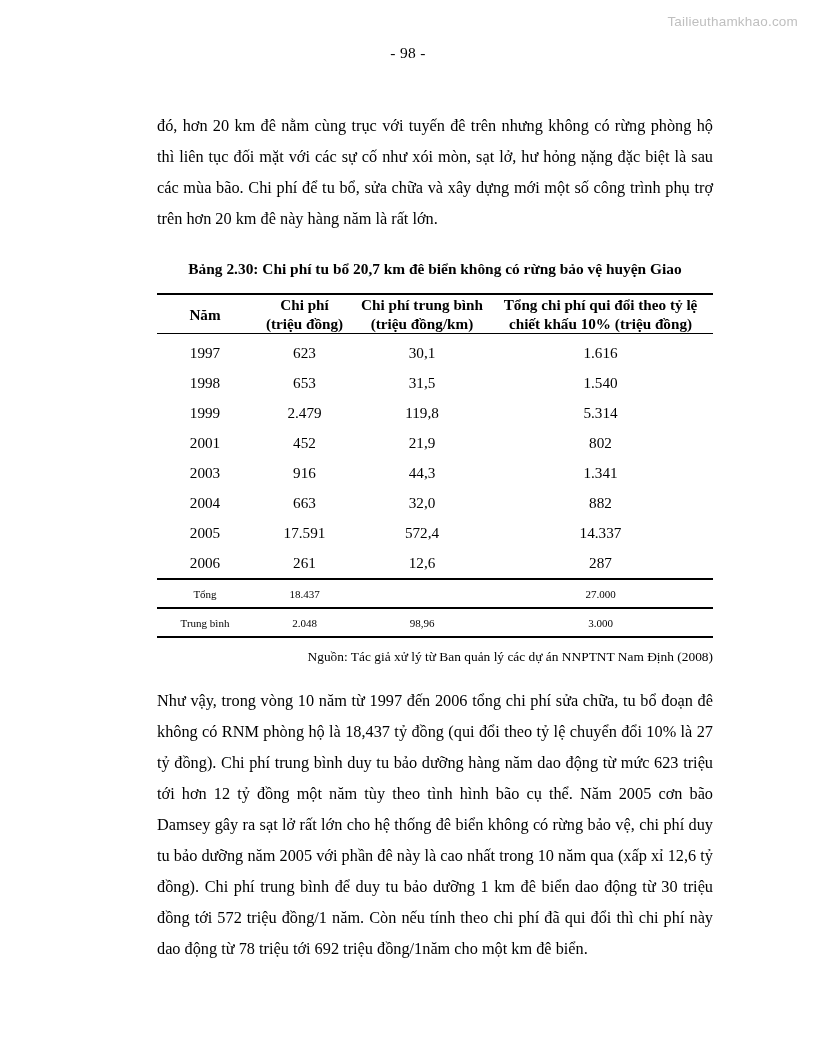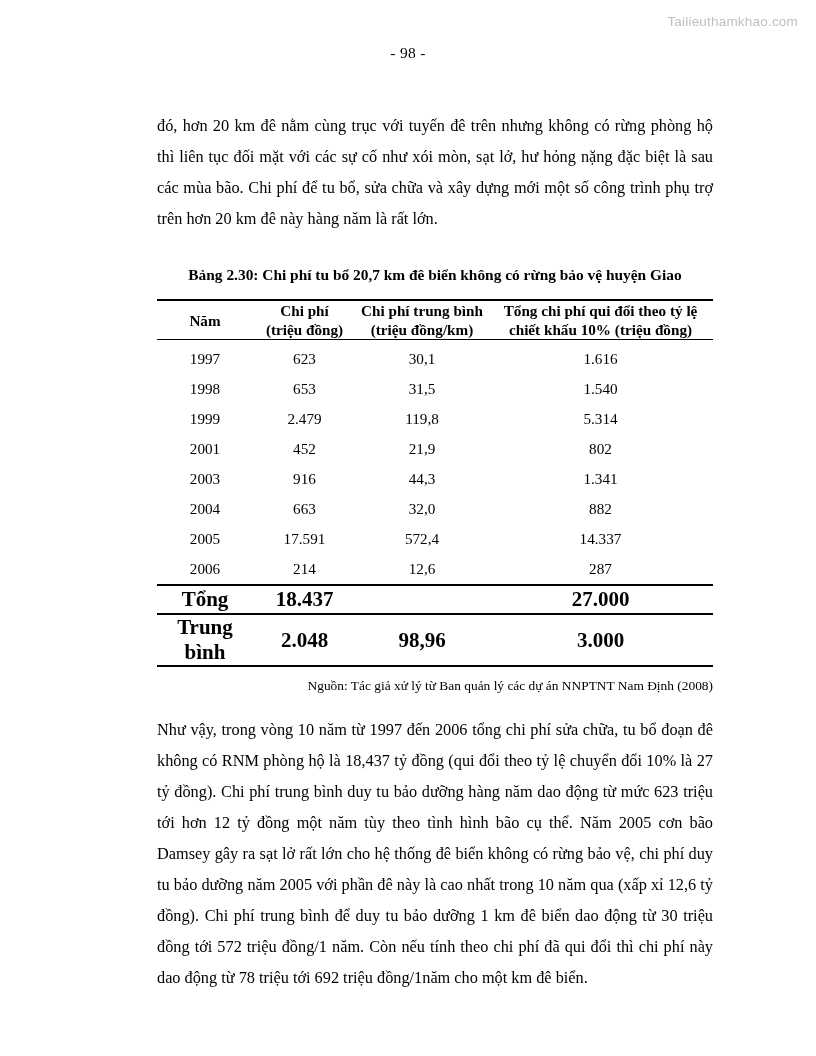--- a/index.html
+++ b/index.html
@@ -58,21 +58,21 @@
     font-size: 16.3px;
     line-height: 31px;
     text-align: justify;
     text-justify: inter-word;
     hyphens: none;
   }
   p.body-text.first { text-indent: 0; }
 
   
   #table-block {
-    margin-top: 28px;
+    margin-top: 22px;
   }
   .table-caption {
     font-weight: bold;
     font-size: 15.4px;
     line-height: 26px;
     text-align: center;
     margin: 0 auto;
     width: 534px;
   }
   .table-caption .cap-line2 { display: block; }
@@ -108,22 +108,22 @@
   tbody.data-rows td {
     height: 30px;
     font-weight: normal;
     font-size: 15.2px;
   }
   tbody.data-rows tr:first-child td { padding-top: 4px; }
   tbody.data-rows { border-bottom: 2px solid #000; }
 
   tbody.summary-rows td {
     height: 27px;
-    font-weight: bold;
-    font-size: 21px;
+    font-weight: normal;
+    font-size: 11px;
   }
   tbody.summary-rows tr.row-tong { border-bottom: 2px solid #000; }
   tbody.summary-rows tr.row-tb   { border-bottom: 2px solid #000; }
 
   .source-note {
     margin: 9px 0 0 0;
     font-size: 13.4px;
     line-height: 20px;
     text-align: right;
   }
@@ -216,21 +216,21 @@
             <td>882</td>
           </tr>
           <tr>
             <td>2005</td>
             <td>17.591</td>
             <td>572,4</td>
             <td>14.337</td>
           </tr>
           <tr>
             <td>2006</td>
-            <td>214</td>
+            <td>261</td>
             <td>12,6</td>
             <td>287</td>
           </tr>
         </tbody>
 
         <tbody class="summary-rows">
           <tr class="row-tong">
             <td>Tổng</td>
             <td>18.437</td>
             <td></td>

